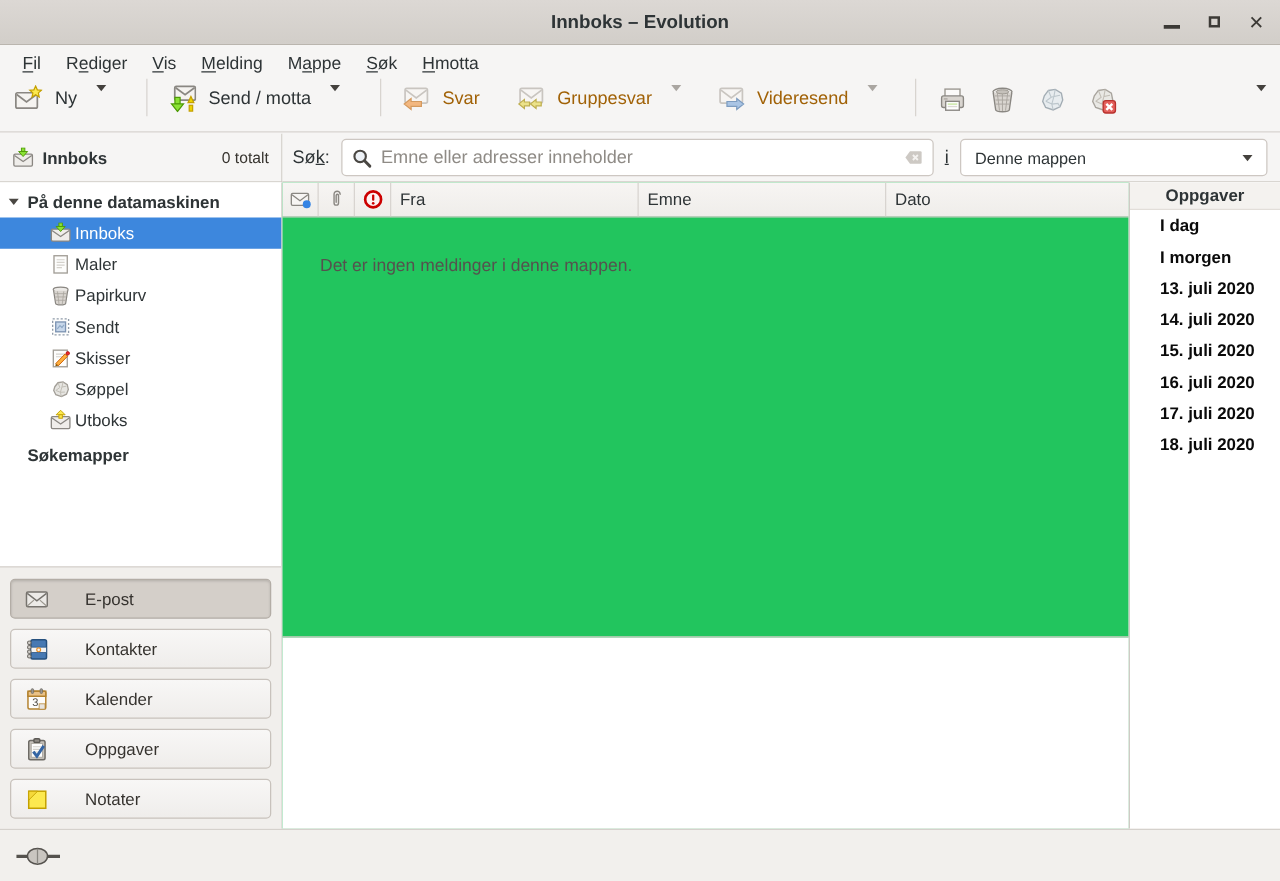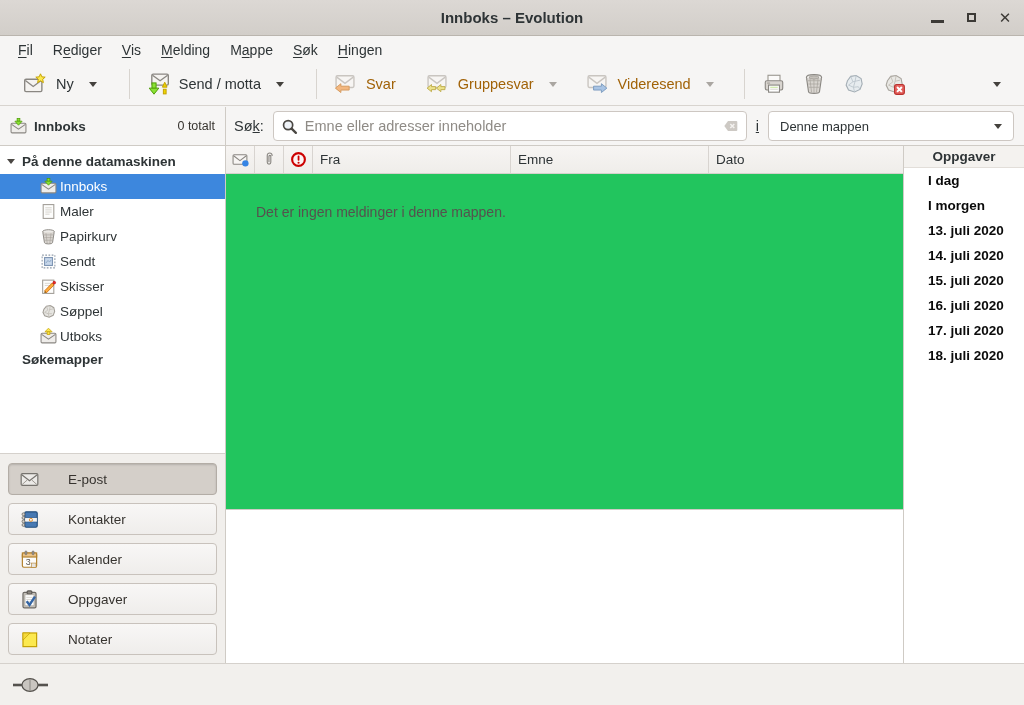--- a/index.html
+++ b/index.html
@@ -18,21 +18,21 @@
   .glyph-close { font-size:15px; font-weight:bold; color:#3c3a36; }
 
   
   .menubar { position:absolute; top:36px; left:0; right:0; height:27px; background:#f6f5f4;
     display:flex; align-items:center; padding-left:8px; font-size:14px; }
   .menu-item { padding:3px 10px; white-space:nowrap; }
   .menu-item u { text-underline-offset:2px; }
 
   
   .toolbar { position:absolute; top:63px; left:0; right:0; height:43px; background:#f6f5f4;
-    border-bottom:1px solid #d8d4cf; display:flex; align-items:center; padding:0 16px; font-size:14.5px; }
+    border-bottom:1px solid #d8d4cf; display:flex; align-items:flex-start; padding:0 4px; font-size:14.5px; }
   .tb-btn { display:flex; align-items:center; gap:10px; padding:5px 8px; border-radius:4px; white-space:nowrap; }
   .tb-arrow { padding:5px 7px; display:flex; align-items:center; }
   .caret { width:0; height:0; border-left:4.5px solid transparent; border-right:4.5px solid transparent; border-top:5.5px solid #44413d; }
   .caret.dim { border-top-color:#aaa6a1; }
   .tb-sep { width:1px; height:30px; background:#d8d4cf; margin:0 9px; }
   .tb-label { color:#2e3436; }
   .tb-label.dim { color:#a16207; }
   .tb-spacer { flex:1; }
   .icon { display:inline-flex; align-items:center; justify-content:center; }
 
@@ -54,21 +54,21 @@
 
   
   .main { position:absolute; top:146px; left:0; right:0; bottom:42px; display:flex; background:#fff; }
 
   .sidebar { width:226px; border-right:1px solid #cfcbc5; display:flex; flex-direction:column; background:#fff; }
   .tree { flex:1; font-size:13.5px; padding-top:3px; }
   .tree-root { height:25px; display:flex; align-items:center; gap:7px; padding-left:7px; font-weight:bold; }
   .expander { width:0; height:0; border-left:4.5px solid transparent; border-right:4.5px solid transparent; border-top:5.5px solid #4a4743; }
   .tree-row { height:25px; display:flex; align-items:center; gap:3px; padding-left:40px; }
   .tree-row.selected { background:#3d87dd; color:#fff; }
-  .tree-sf { height:25px; display:flex; align-items:flex-start; font-weight:bold; padding-left:22px; margin-top:3px; }
+  .tree-sf { height:25px; display:flex; align-items:center; font-weight:bold; padding-left:22px; margin-top:3px; }
 
   .switcher { height:210px; background:#f1efec; border-top:1px solid #d5d1cc; padding:9px 8px 0 8px; }
   .sw-btn { height:32px; margin-bottom:8px; border:1px solid #c8c2bc; border-radius:4px;
     background:linear-gradient(#f8f7f6,#efedeb); display:flex; align-items:center; gap:29px; padding:0 11px; font-size:13.5px; color:#36332f; }
   .sw-btn.active { background:#d4cfc9; border-color:#b3ada6; box-shadow:inset 0 1px 2px rgba(0,0,0,.15); }
 
   .list-area { flex:1; display:flex; flex-direction:column; background:#22c55e; min-width:0; }
   .colheaders { height:28px; display:flex; background:linear-gradient(#f7f5f3,#efedea); border-bottom:1px solid #d5d1cc; font-size:13.5px; }
   .col { display:flex; align-items:center; padding:0 7px; border-right:1px solid #d8d4d0; }
   .col-icon { width:29px; justify-content:center; padding:0; }
@@ -105,21 +105,21 @@
       </div>
   </div>
 
   <div class="menubar">
     <span class="menu-item"><span></span><u>F</u><span>il</span></span>
     <span class="menu-item"><span>R</span><u>e</u><span>diger</span></span>
     <span class="menu-item"><span></span><u>V</u><span>is</span></span>
     <span class="menu-item"><span></span><u>M</u><span>elding</span></span>
     <span class="menu-item"><span>M</span><u>a</u><span>ppe</span></span>
     <span class="menu-item"><span></span><u>S</u><span>øk</span></span>
-    <span class="menu-item"><span></span><u>H</u><span>ingen</span></span>
+    <span class="menu-item"><span></span><u>H</u><span>motta</span></span>
   </div>
 
   <div class="toolbar">
     <div class="tb-btn">
       <span class="icon">
         <svg width="22" height="22" viewBox="0 0 16 16">
             <rect x="0.5" y="4.5" width="12.5" height="9" rx="1" fill="#f5f3f0" stroke="#8a8782"></rect>
             <path d="M1 5.5 L6.7 9.8 L12.5 5.5" fill="none" stroke="#8a8782"></path>
             <path d="M12 0.6 L13 2.8 L15.4 3 L13.6 4.6 L14.1 7 L12 5.7 L9.9 7 L10.4 4.6 L8.6 3 L11 2.8 Z" fill="#fce94f" stroke="#c4a000" stroke-width="0.7"></path>
           </svg>

